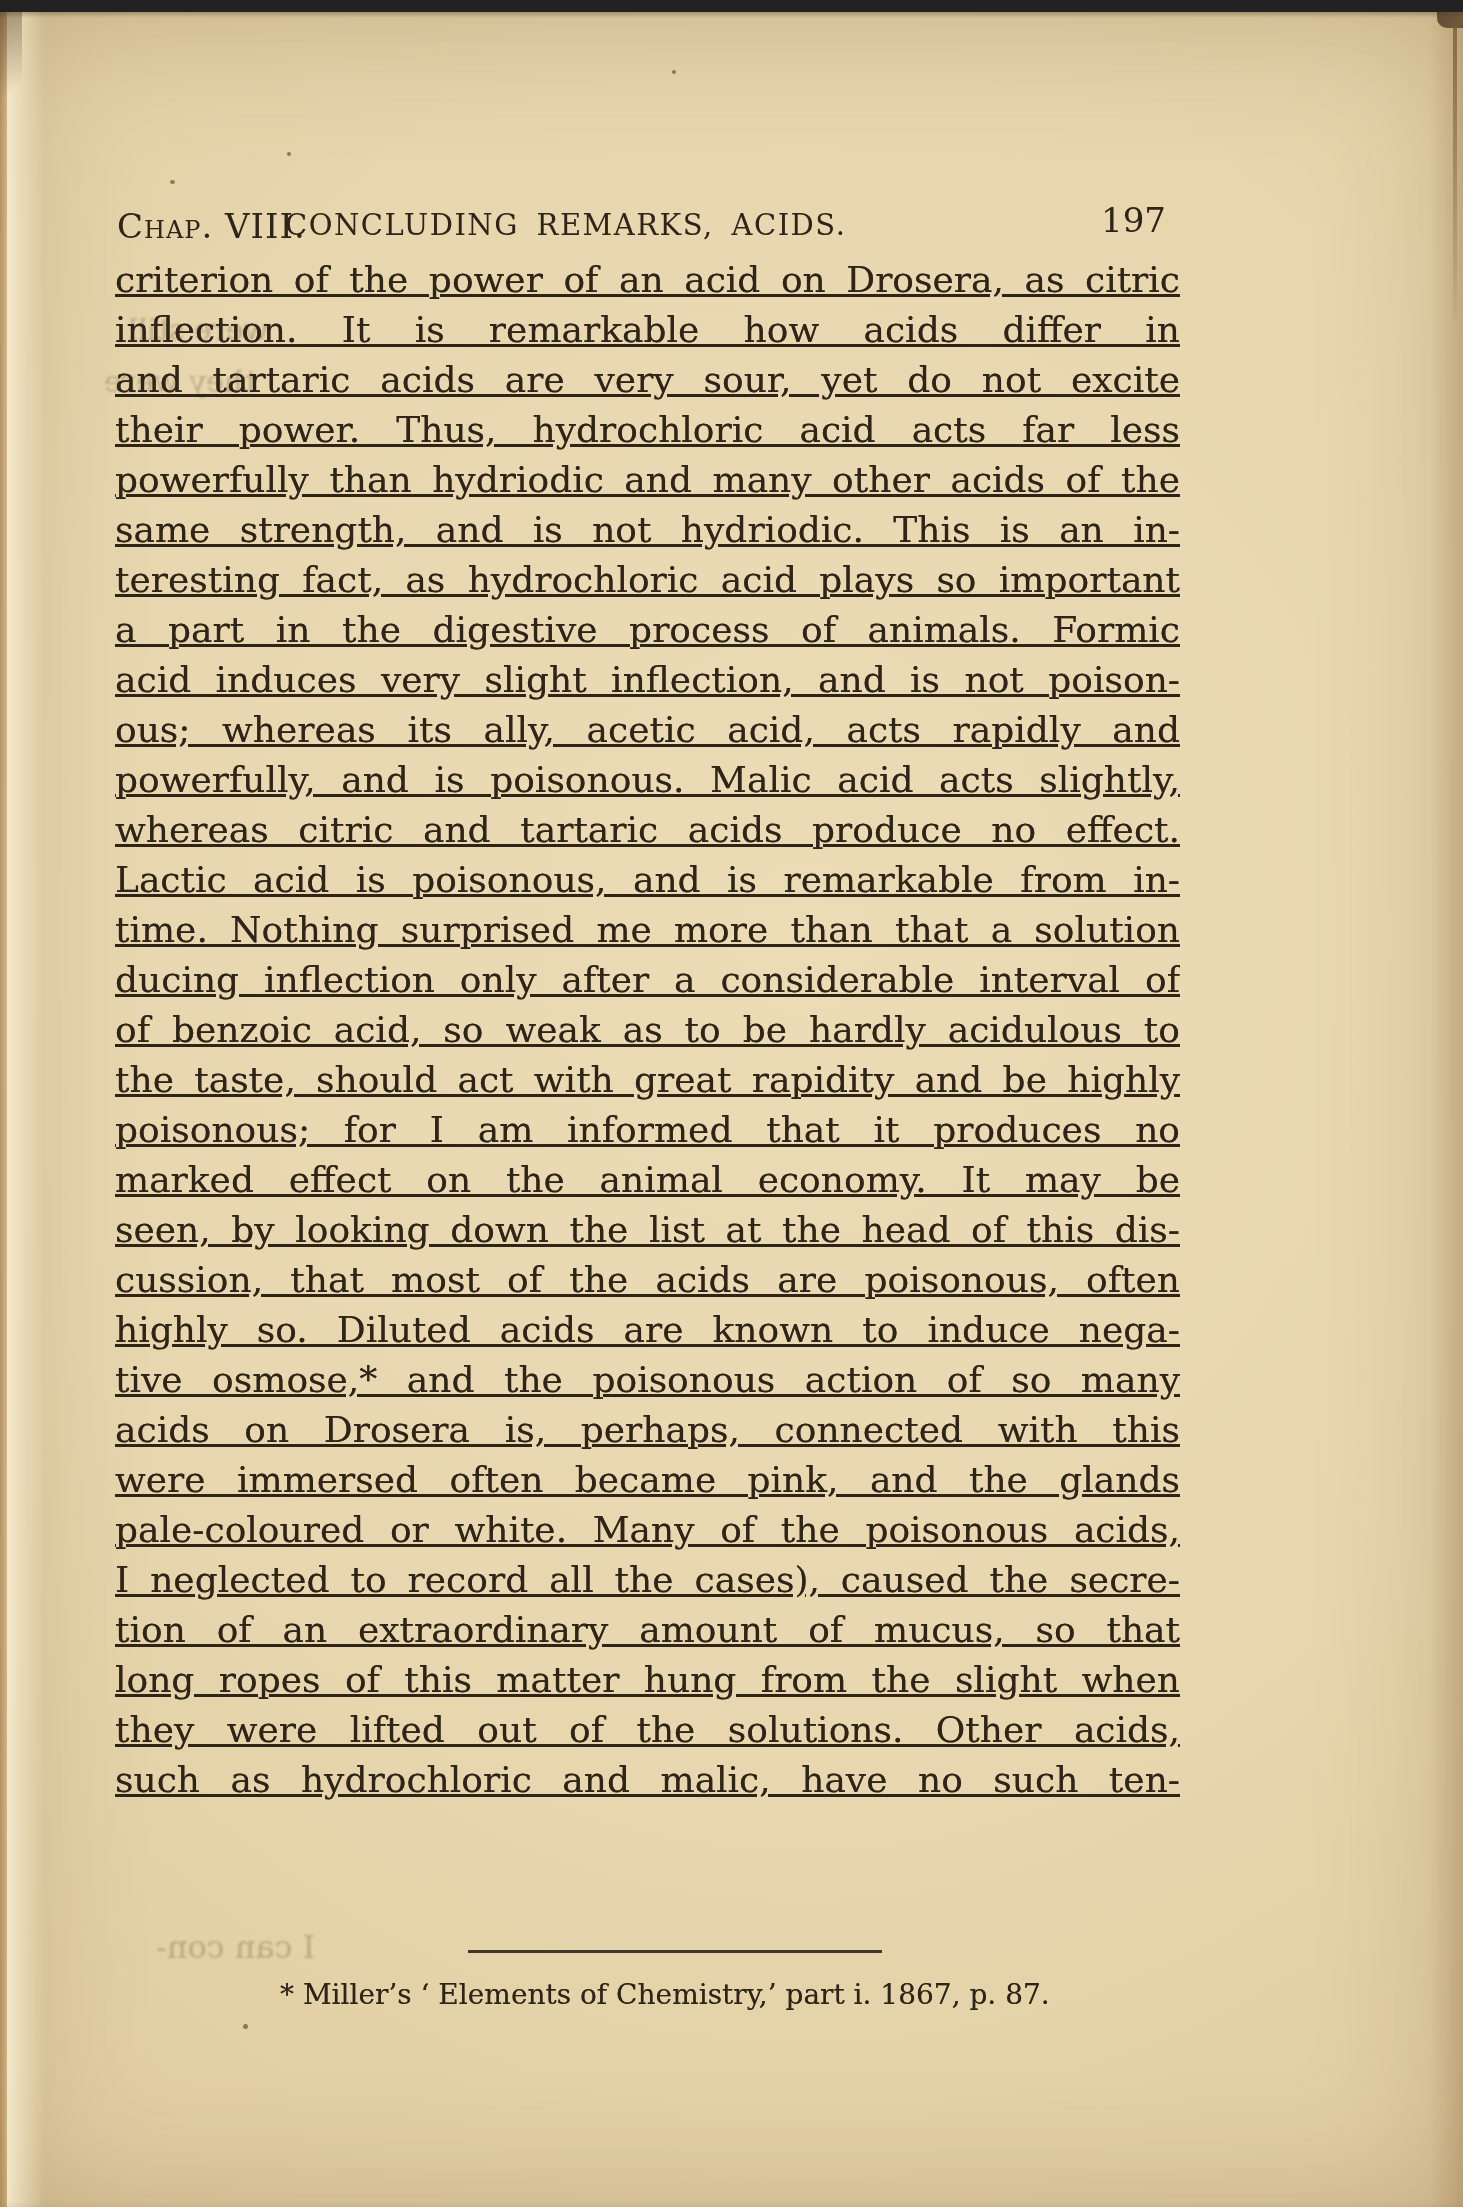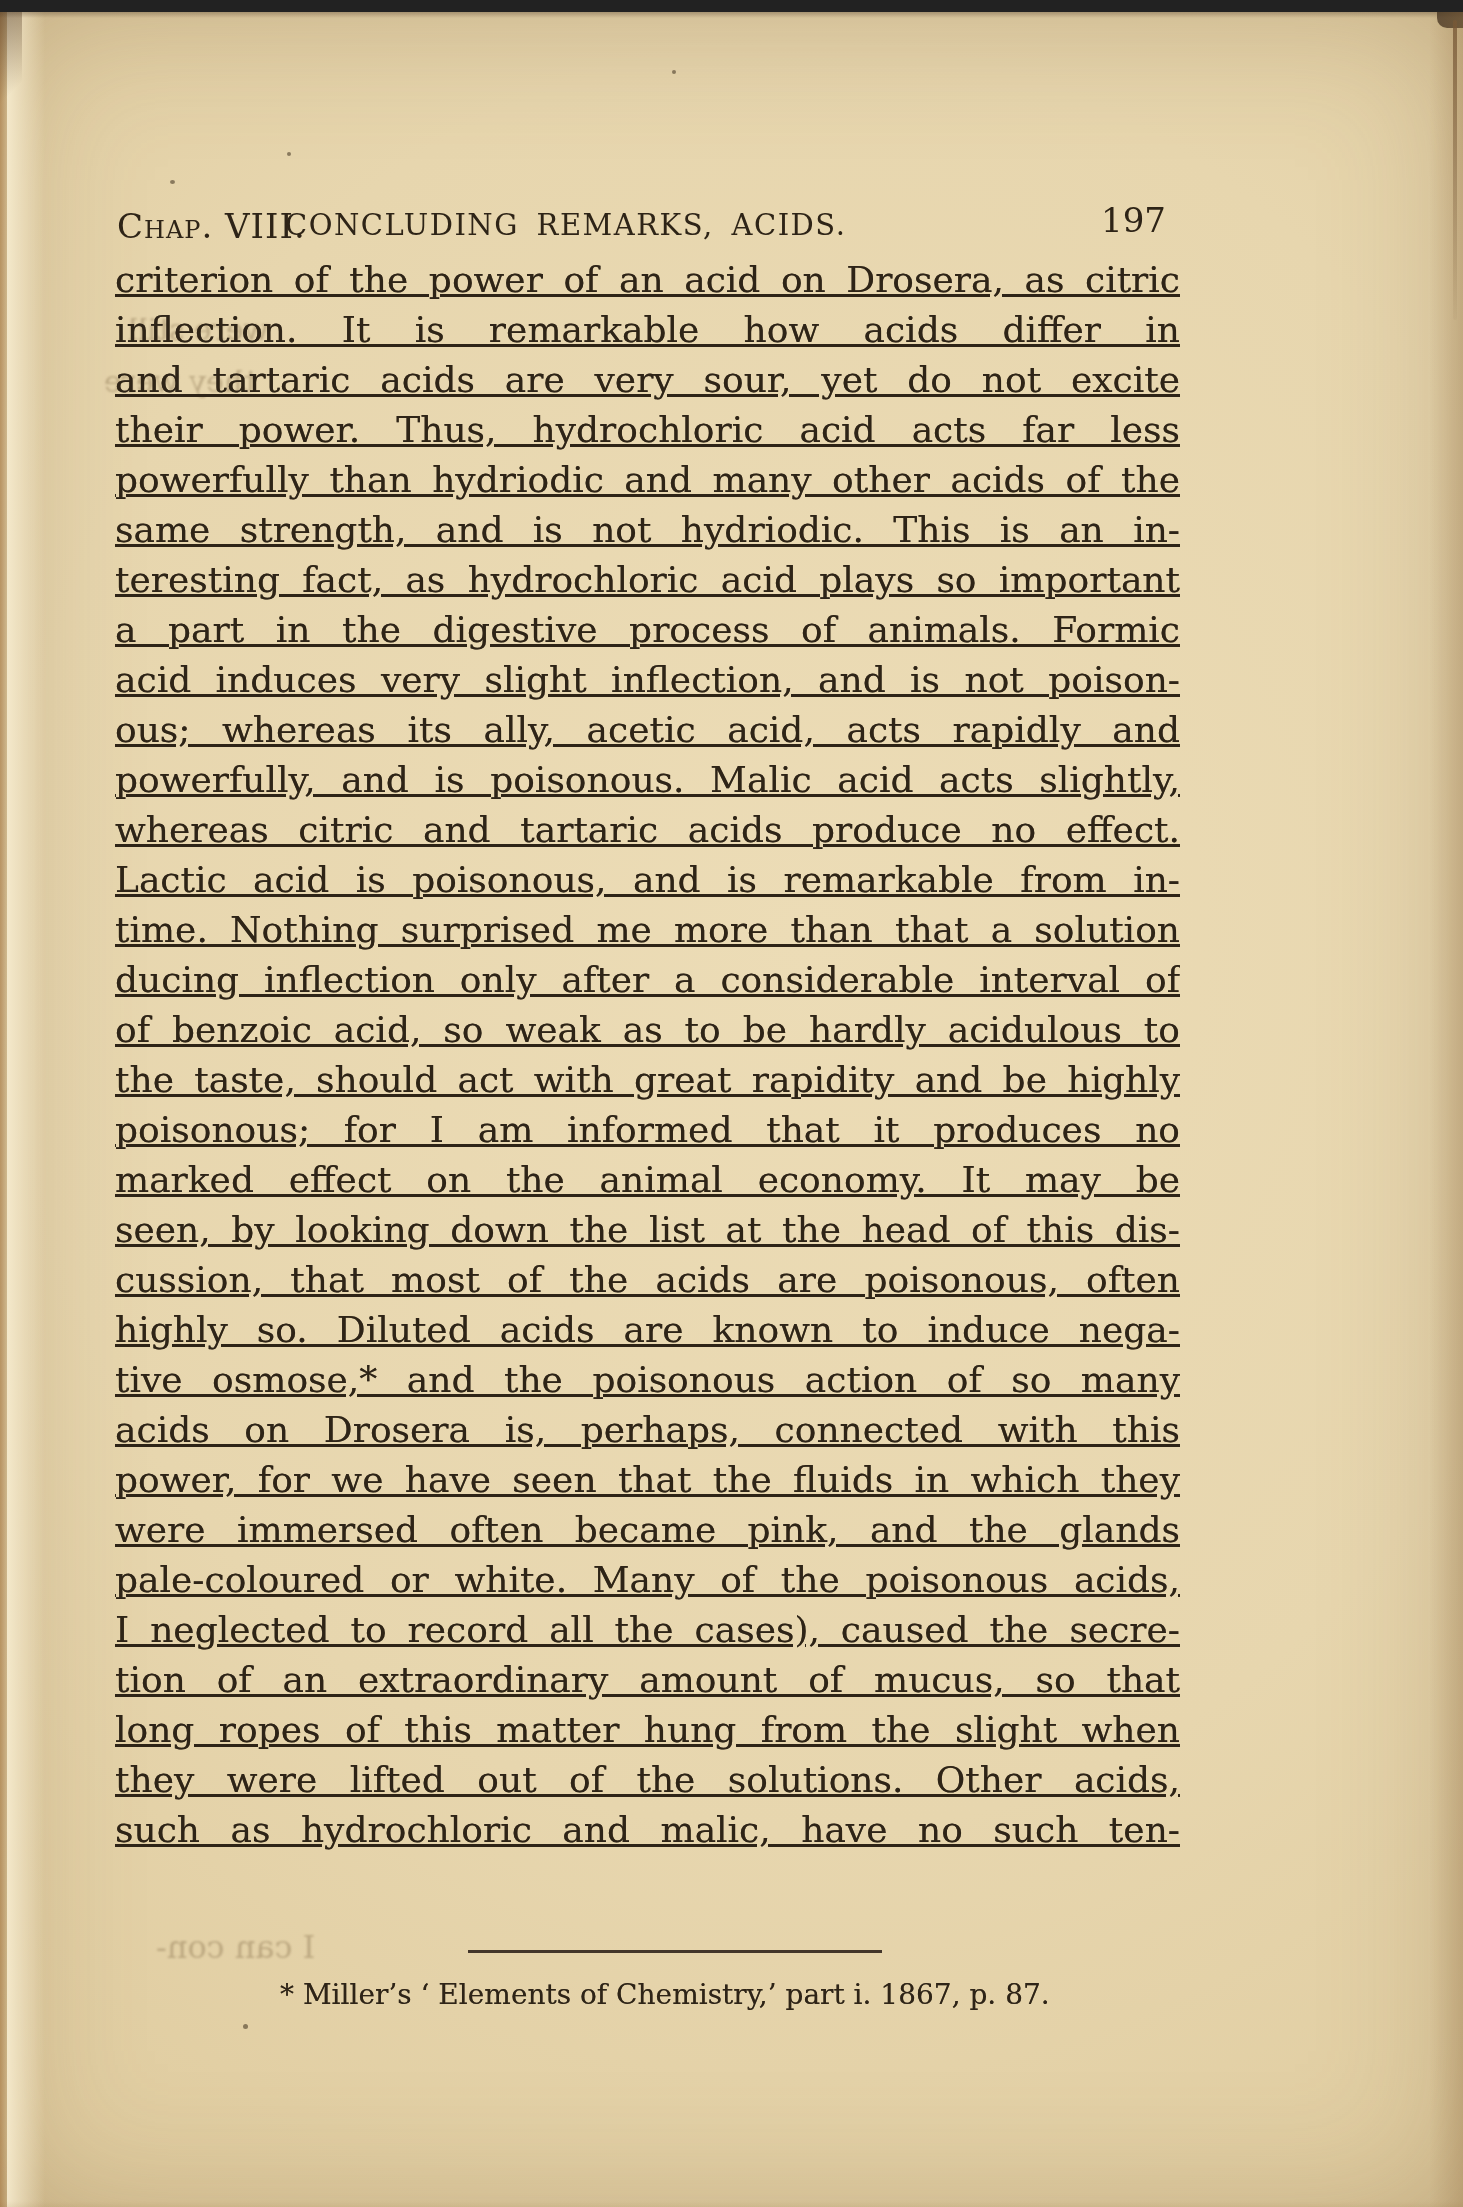--- a/index.html
+++ b/index.html
@@ -175,21 +175,20 @@
       <div class="line">ducing inflection only after a considerable interval of</div>
       <div class="line">of benzoic acid, so weak as to be hardly acidulous to</div>
       <div class="line">the taste, should act with great rapidity and be highly</div>
       <div class="line">poisonous; for I am informed that it produces no</div>
       <div class="line">marked effect on the animal economy. It may be</div>
       <div class="line">seen, by looking down the list at the head of this dis-</div>
       <div class="line">cussion, that most of the acids are poisonous, often</div>
       <div class="line">highly so. Diluted acids are known to induce nega-</div>
       <div class="line">tive osmose,* and the poisonous action of so many</div>
       <div class="line">acids on Drosera is, perhaps, connected with this</div>
-      <div class="line">power, for we have seen that the fluids in which they</div>
       <div class="line">were immersed often became pink, and the glands</div>
       <div class="line">pale-coloured or white. Many of the poisonous acids,</div>
       <div class="line">I neglected to record all the cases), caused the secre-</div>
       <div class="line">tion of an extraordinary amount of mucus, so that</div>
       <div class="line">long ropes of this matter hung from the slight when</div>
       <div class="line">they were lifted out of the solutions. Other acids,</div>
       <div class="line">such as hydrochloric and malic, have no such ten-</div>
     </div>
 
   <div class="footnote-rule"></div>

